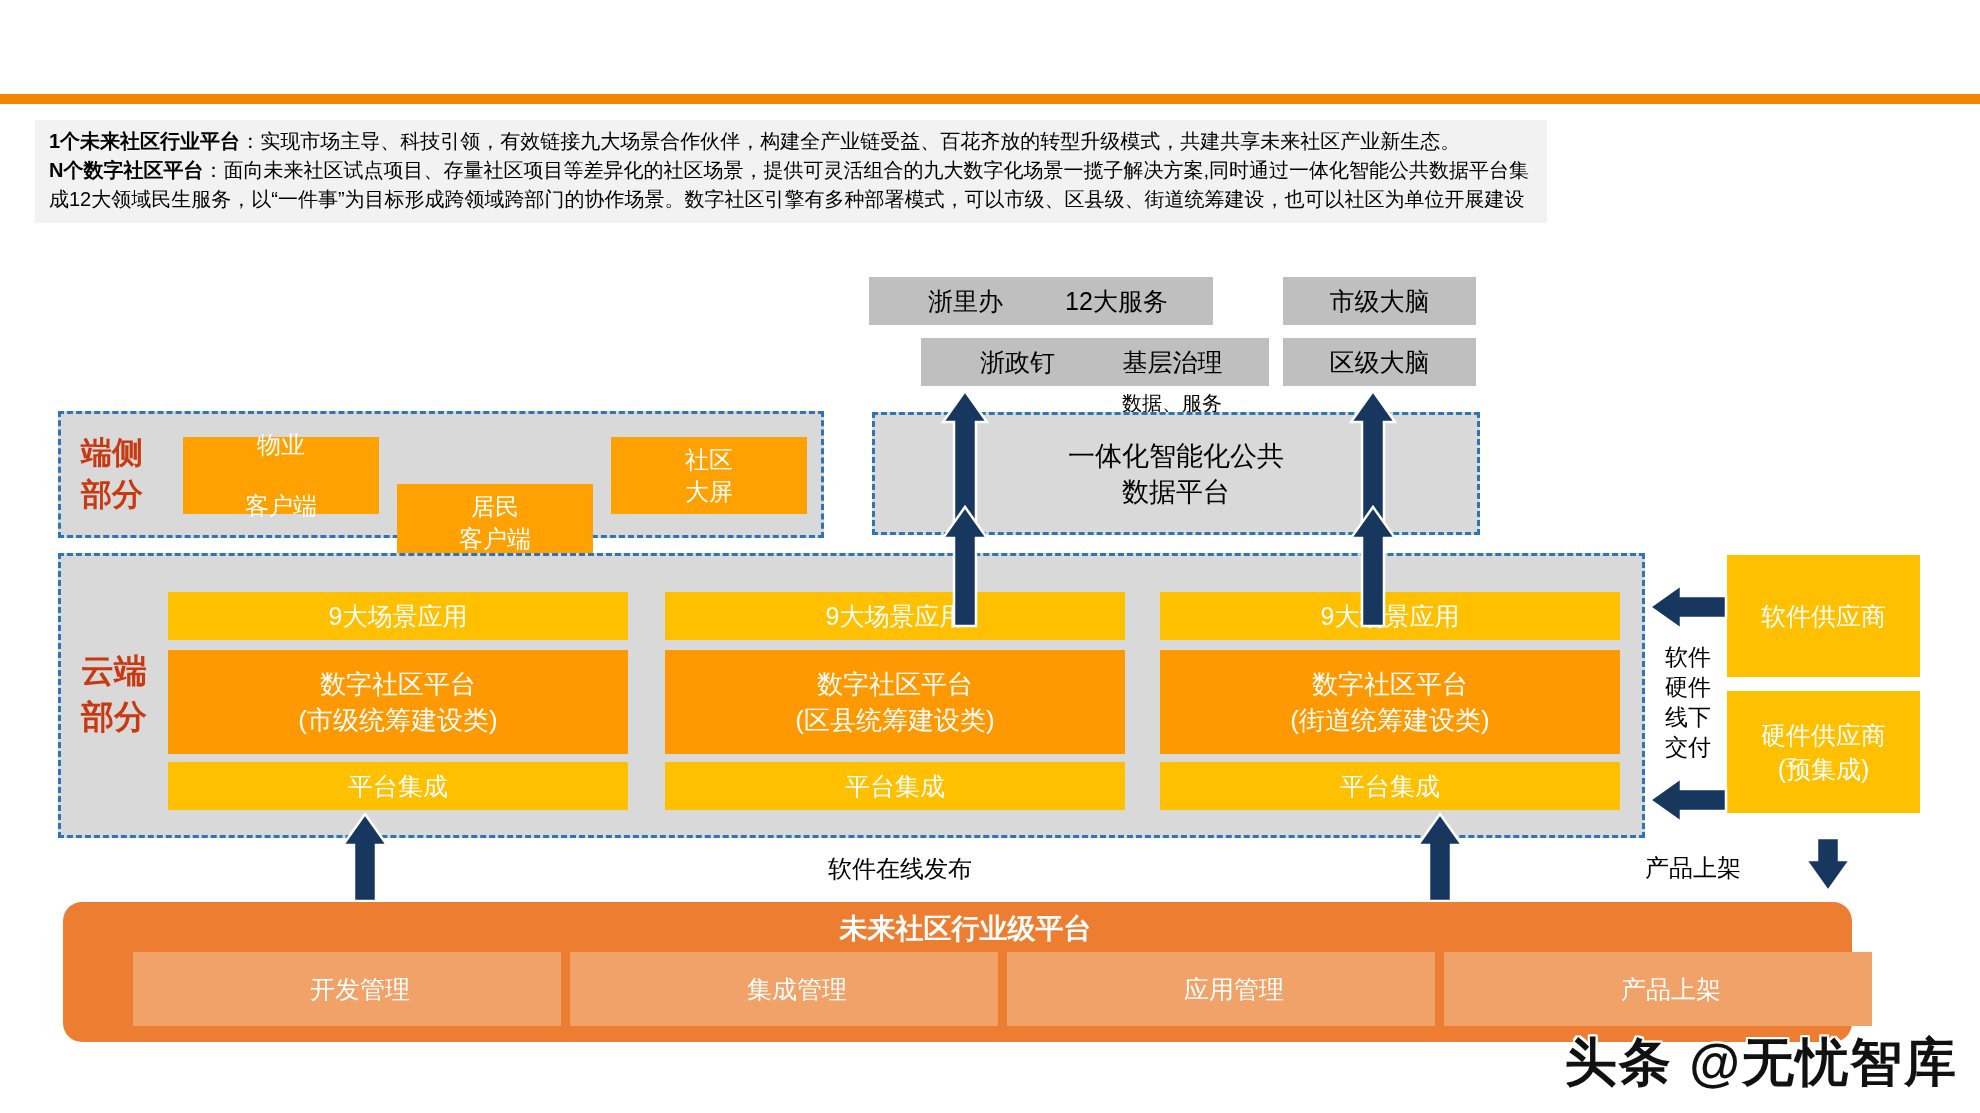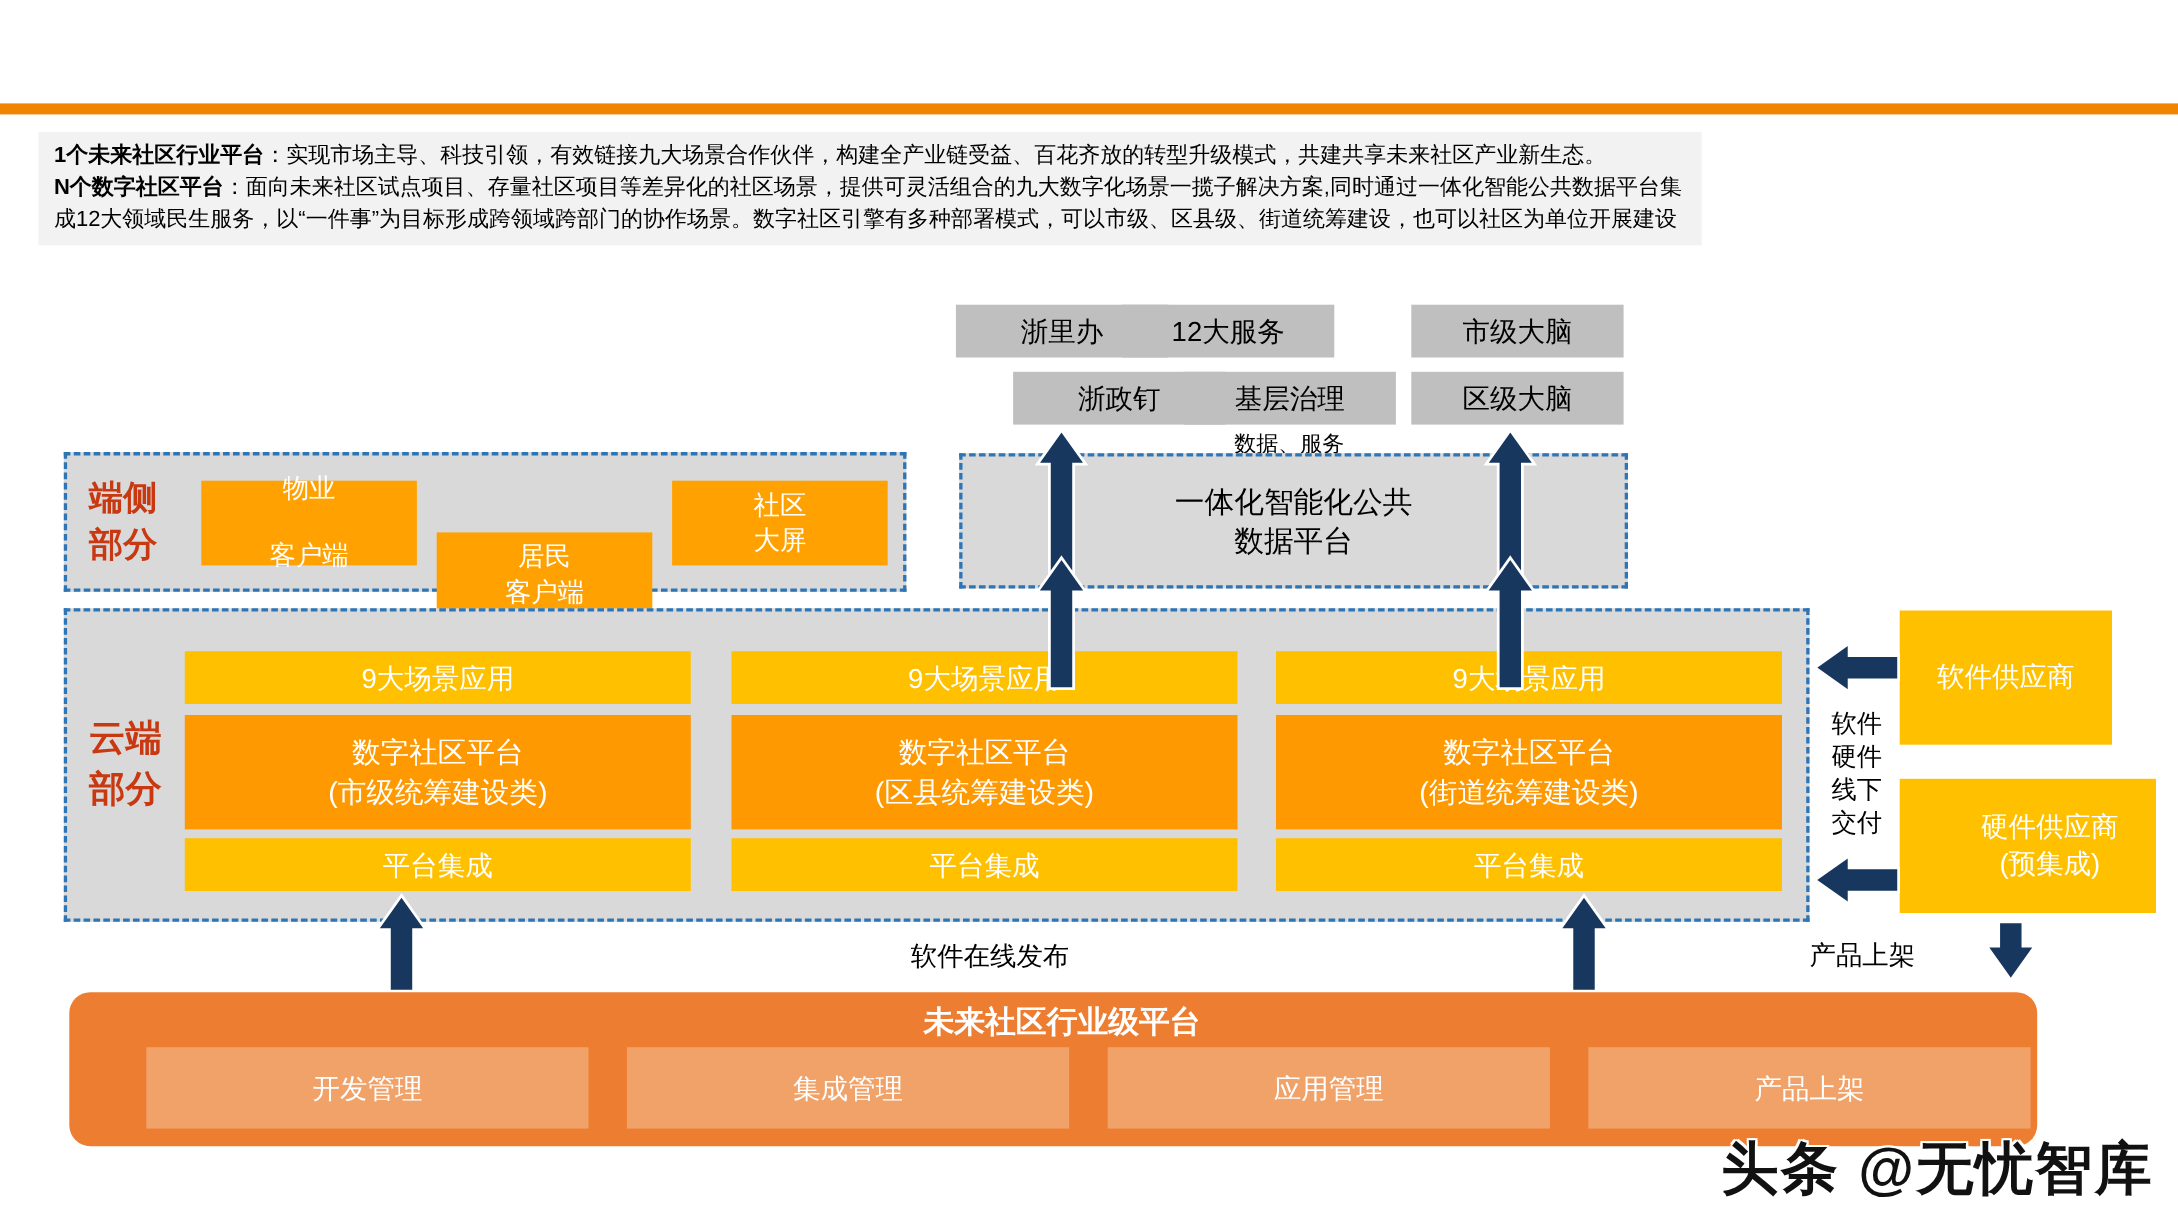--- a/index.html
+++ b/index.html
@@ -34,21 +34,21 @@
   .col-mid{width:460px;height:104px;font-size:26px;line-height:36px;}
   .col-bot{width:460px;height:48px;font-size:25px;}
 
   .supplier{background:#FFC000;color:#fff;width:193px;height:122px;font-size:25px;line-height:34px;}
   #delivery-text{left:1653px;top:642px;width:70px;font-size:23px;line-height:30px;text-align:center;}
   #product-label{left:1645px;top:852px;width:130px;font-size:24px;}
   #publish-label{left:780px;top:853px;width:240px;font-size:24px;text-align:center;}
 
   #platform-bar{left:63px;top:902px;width:1789px;height:140px;background:#ED7D31;border-radius:19px;}
   #platform-bar-title{left:0;top:8px;width:1805px;text-align:center;color:#fff;font-size:28px;font-weight:bold;}
-  .module{background:#F0A269;color:#fff;width:402px;height:74px;font-size:25px;top:50px;}
+  .module{background:#F0A269;color:#fff;width:402px;height:74px;font-size:25px;top:50px;padding-left:26px;}
 
   #watermark{right:22px;top:1028px;font-size:52px;font-weight:bold;color:#111;letter-spacing:2px;
     text-shadow:2px 2px 0 #fff,-2px -2px 0 #fff,2px -2px 0 #fff,-2px 2px 0 #fff,0 2px 0 #fff,0 -2px 0 #fff,2px 0 0 #fff,-2px 0 0 #fff;}
 
   svg.arrow{position:absolute;overflow:visible;}
   svg.arrow polygon{fill:#17375E;stroke:#fff;stroke-width:2.5;}
 </style>
 </head>
 <body>
 
@@ -114,21 +114,21 @@
   <div class="abs ybox col-bot fc" style="left:665px;top:762px;">平台集成</div>
 
   <div class="abs ybox col-top fc" style="left:1160px;top:592px;">9大场景应用</div>
   <div class="abs obox col-mid fcol" style="left:1160px;top:650px;">
     <span>数字社区平台</span>
     <span>(街道统筹建设类)</span>
   </div>
   <div class="abs ybox col-bot fc" style="left:1160px;top:762px;">平台集成</div>
 
   <div class="abs supplier fc" style="left:1727px;top:555px;">软件供应商</div>
-  <div class="abs supplier fcol" style="left:1727px;top:708px;padding-left:40px;">
+  <div class="abs supplier fcol" style="left:1727px;top:691px;">
     <span>硬件供应商</span>
     <span>(预集成)</span>
   </div>
   <div id="delivery-text" class="abs">
     <span>软件</span><br>
     <span>硬件</span><br>
     <span>线下</span><br>
     <span>交付</span>
   </div>
   <div id="product-label" class="abs">产品上架</div>

